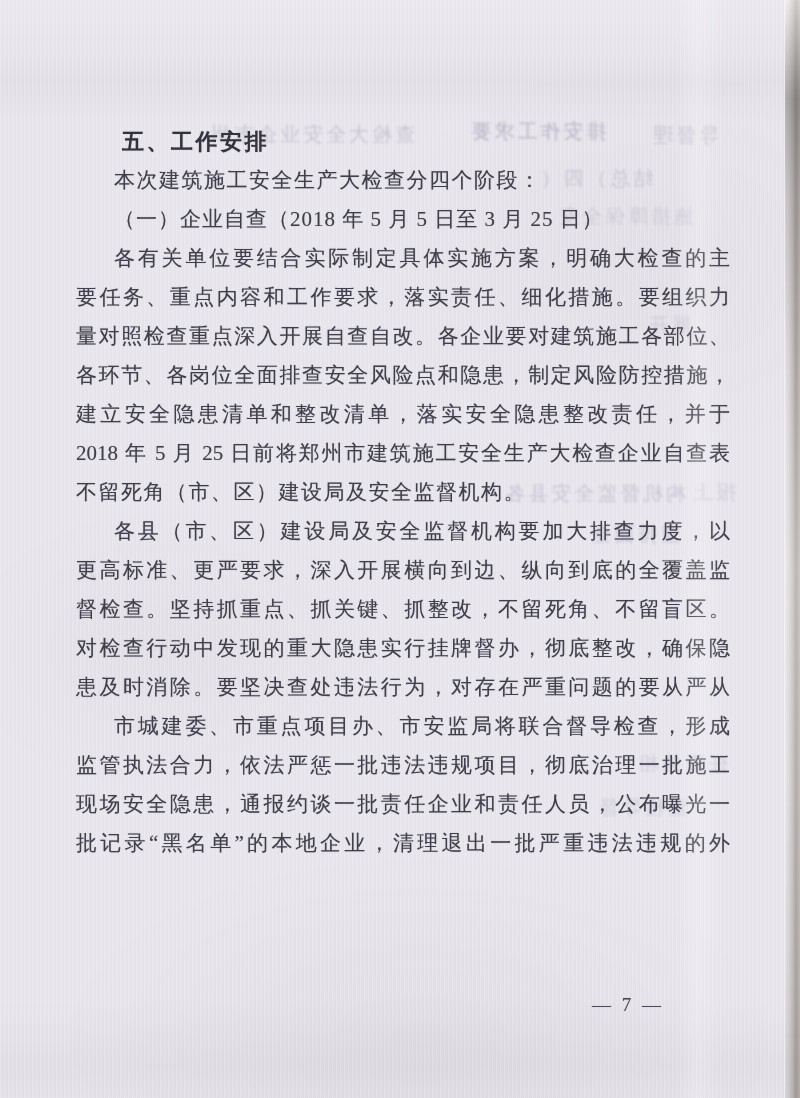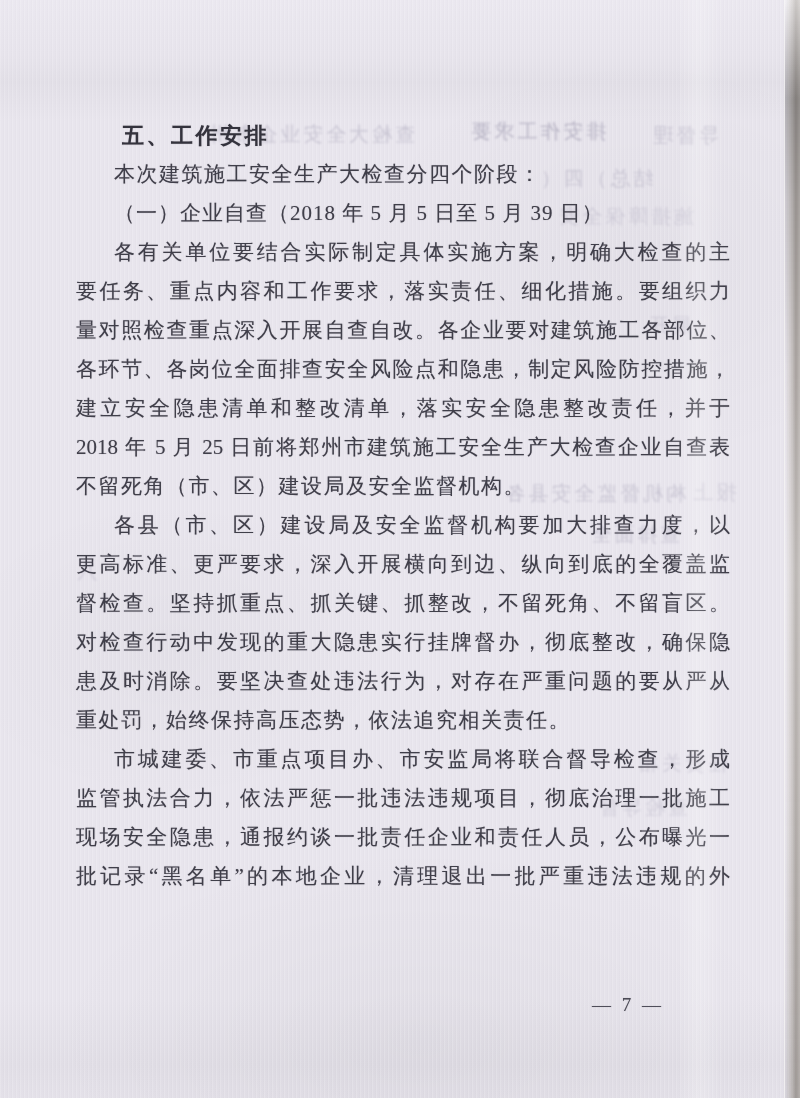--- a/index.html
+++ b/index.html
@@ -34,21 +34,21 @@
         rgba(255,255,255,0.10) 72%, rgba(0,0,0,0.05) 100%),
       linear-gradient(to right, rgba(232,229,237,0) 0%, rgba(178,171,162,0.45) 38%,
         rgba(128,120,110,0.62) 74%, rgba(168,161,151,0.62) 100%);
   }
   
   .curve-light{
     position:absolute;top:0;left:676px;width:48px;height:1098px;pointer-events:none;
     background:linear-gradient(to right, rgba(255,255,255,0) 0%, rgba(255,255,255,0.22) 45%, rgba(255,255,255,0) 100%);
   }
   .textcol{
-    position:absolute;left:76px;top:116px;width:654px;
+    position:absolute;left:76px;top:122px;width:654px;
     color:#403f4a;
     text-shadow:0 0 1px rgba(62,60,72,0.38);
   }
   .line{
     height:39px;line-height:39px;font-size:21px;letter-spacing:1.5px;
     white-space:nowrap;
     font-family:Liberation Serif, serif;
   }
   .j{ 
     white-space:normal;letter-spacing:0;
@@ -89,34 +89,33 @@
   <div class="ghost" style="left:502px;top:480px;">构机督监全安县各</div>
   <div class="ghost lt" style="left:690px;top:479px;">报上</div>
   <div class="ghost" style="left:588px;top:521px;">查排面全</div>
   <div class="ghost lt" style="left:636px;top:750px;">任责关相</div>
   <div class="ghost lt" style="left:596px;top:794px;">查检导督</div>
   <div class="ghost lt" style="left:74px;top:558px;">八</div>
 
   <div class="textcol">
     <div class="line h">五、工作安排</div>
     <div class="line ind">本次建筑施工安全生产大检查分四个阶段：</div>
-    <div class="line ind sub">（一）企业自查（2018 年 5 月 5 日至 5 月 39 日）</div>
+    <div class="line ind sub">（一）企业自查（2018 年 5 月 5 日至 3 月 25 日）</div>
     <div class="line j ind">各有关单位要结合实际制定具体实施方案，明确大检查的主</div>
     <div class="line j">要任务、重点内容和工作要求，落实责任、细化措施。要组织力</div>
     <div class="line j">量对照检查重点深入开展自查自改。各企业要对建筑施工各部位、</div>
     <div class="line j">各环节、各岗位全面排查安全风险点和隐患，制定风险防控措施，</div>
     <div class="line j">建立安全隐患清单和整改清单，落实安全隐患整改责任，并于</div>
     <div class="line j">2018 年 5 月 25 日前将郑州市建筑施工安全生产大检查企业自查表</div>
     <div class="line">不留死角（市、区）建设局及安全监督机构。</div>
     <div class="line j ind">各县（市、区）建设局及安全监督机构要加大排查力度，以</div>
     <div class="line j">更高标准、更严要求，深入开展横向到边、纵向到底的全覆盖监</div>
     <div class="line j">督检查。坚持抓重点、抓关键、抓整改，不留死角、不留盲区。</div>
     <div class="line j">对检查行动中发现的重大隐患实行挂牌督办，彻底整改，确保隐</div>
     <div class="line j">患及时消除。要坚决查处违法行为，对存在严重问题的要从严从</div>
-    <div class="line">重处罚，始终保持高压态势，依法追究相关责任。</div>
     <div class="line j ind">市城建委、市重点项目办、市安监局将联合督导检查，形成</div>
     <div class="line j">监管执法合力，依法严惩一批违法违规项目，彻底治理一批施工</div>
     <div class="line j">现场安全隐患，通报约谈一批责任企业和责任人员，公布曝光一</div>
     <div class="line j">批记录“黑名单”的本地企业，清理退出一批严重违法违规的外</div>
   </div>
 
   <div class="pageno">— 7 —</div>
 
   <div class="curve-light"></div>
   <div class="edge-right"></div>

